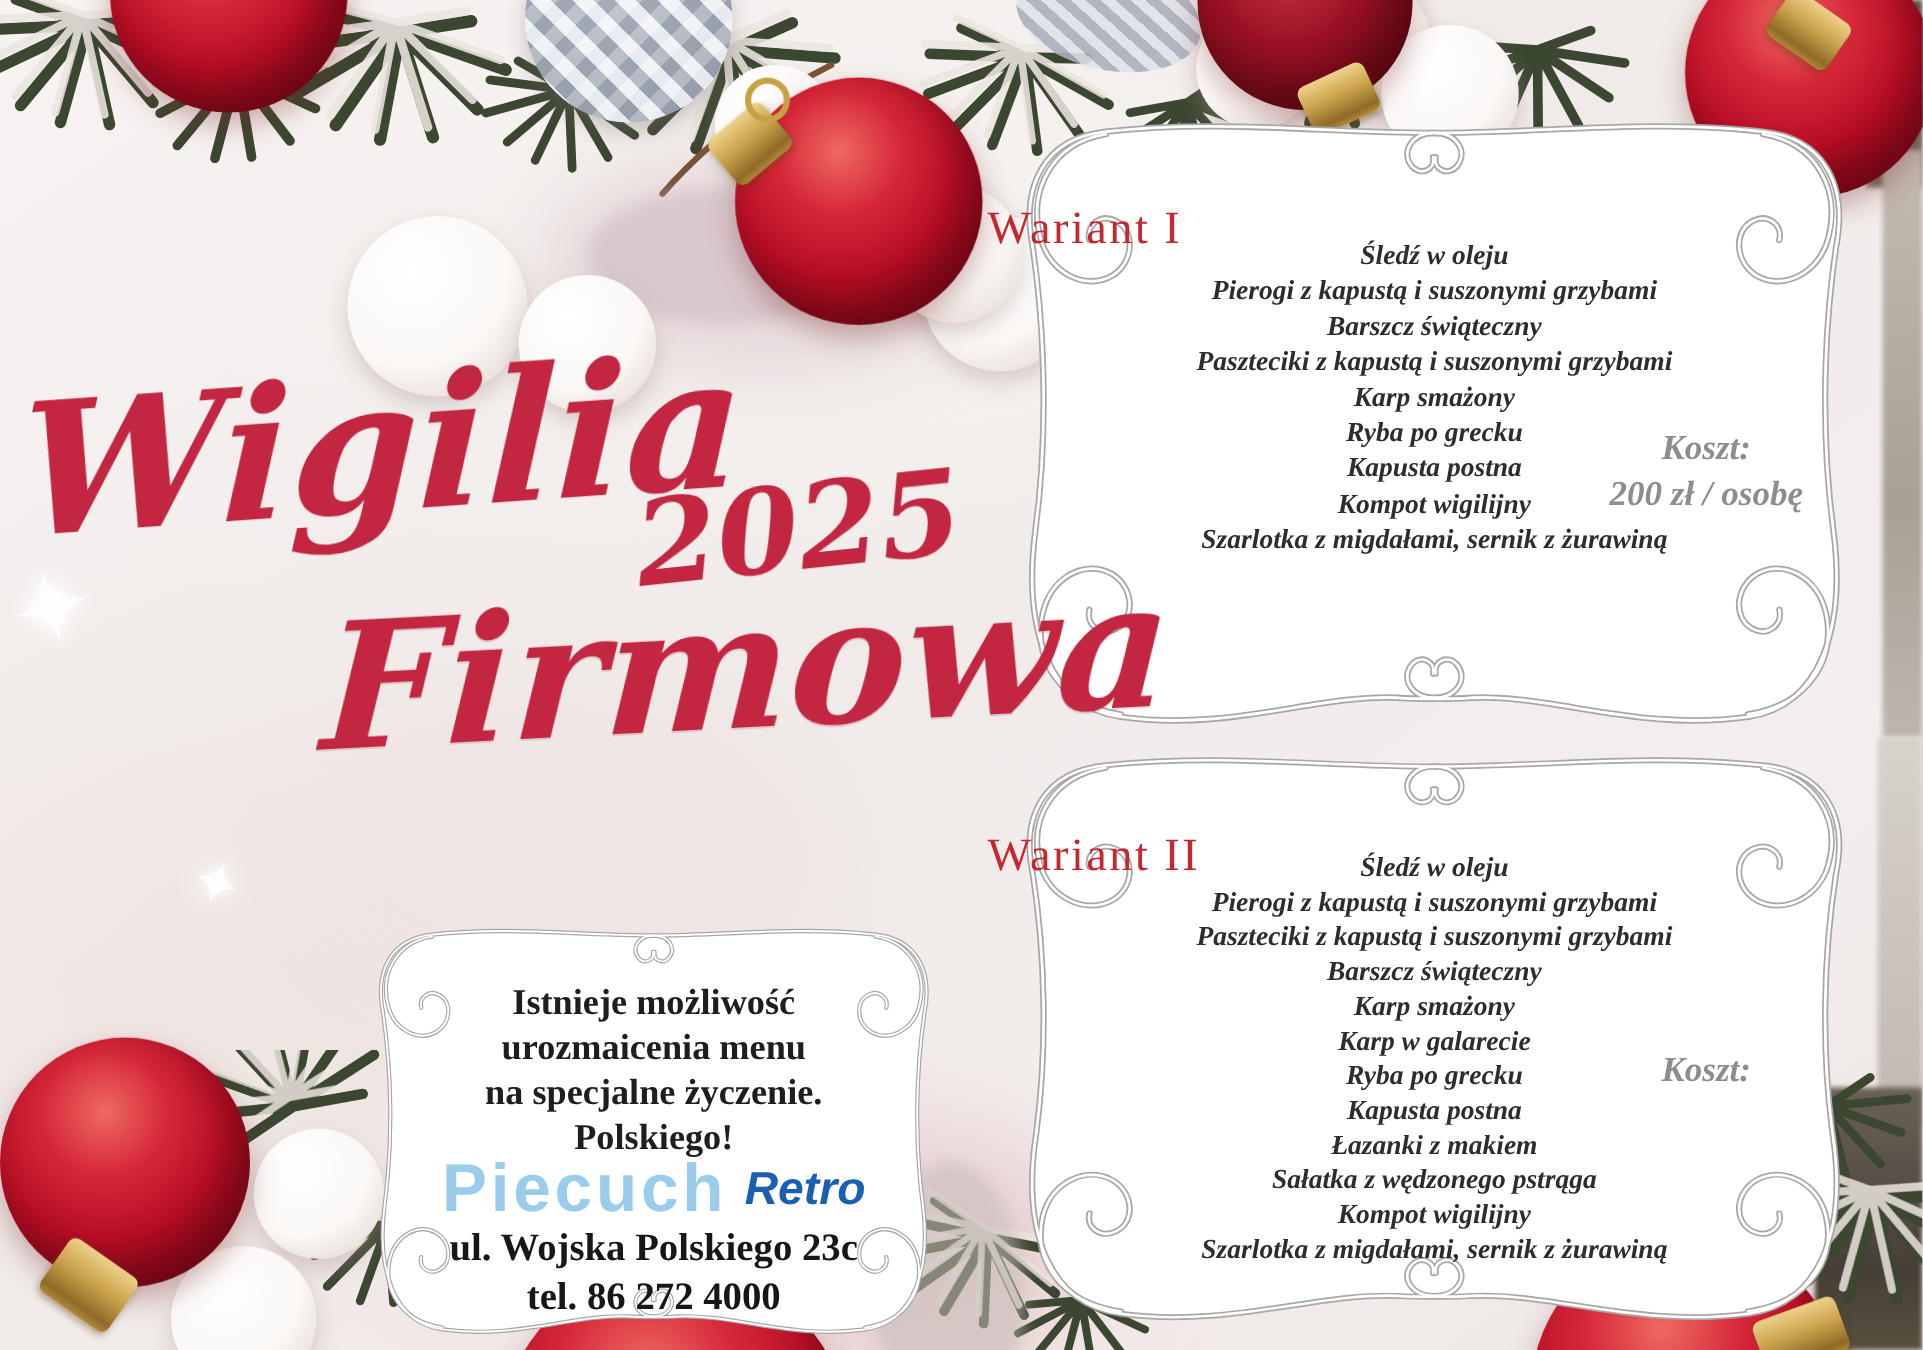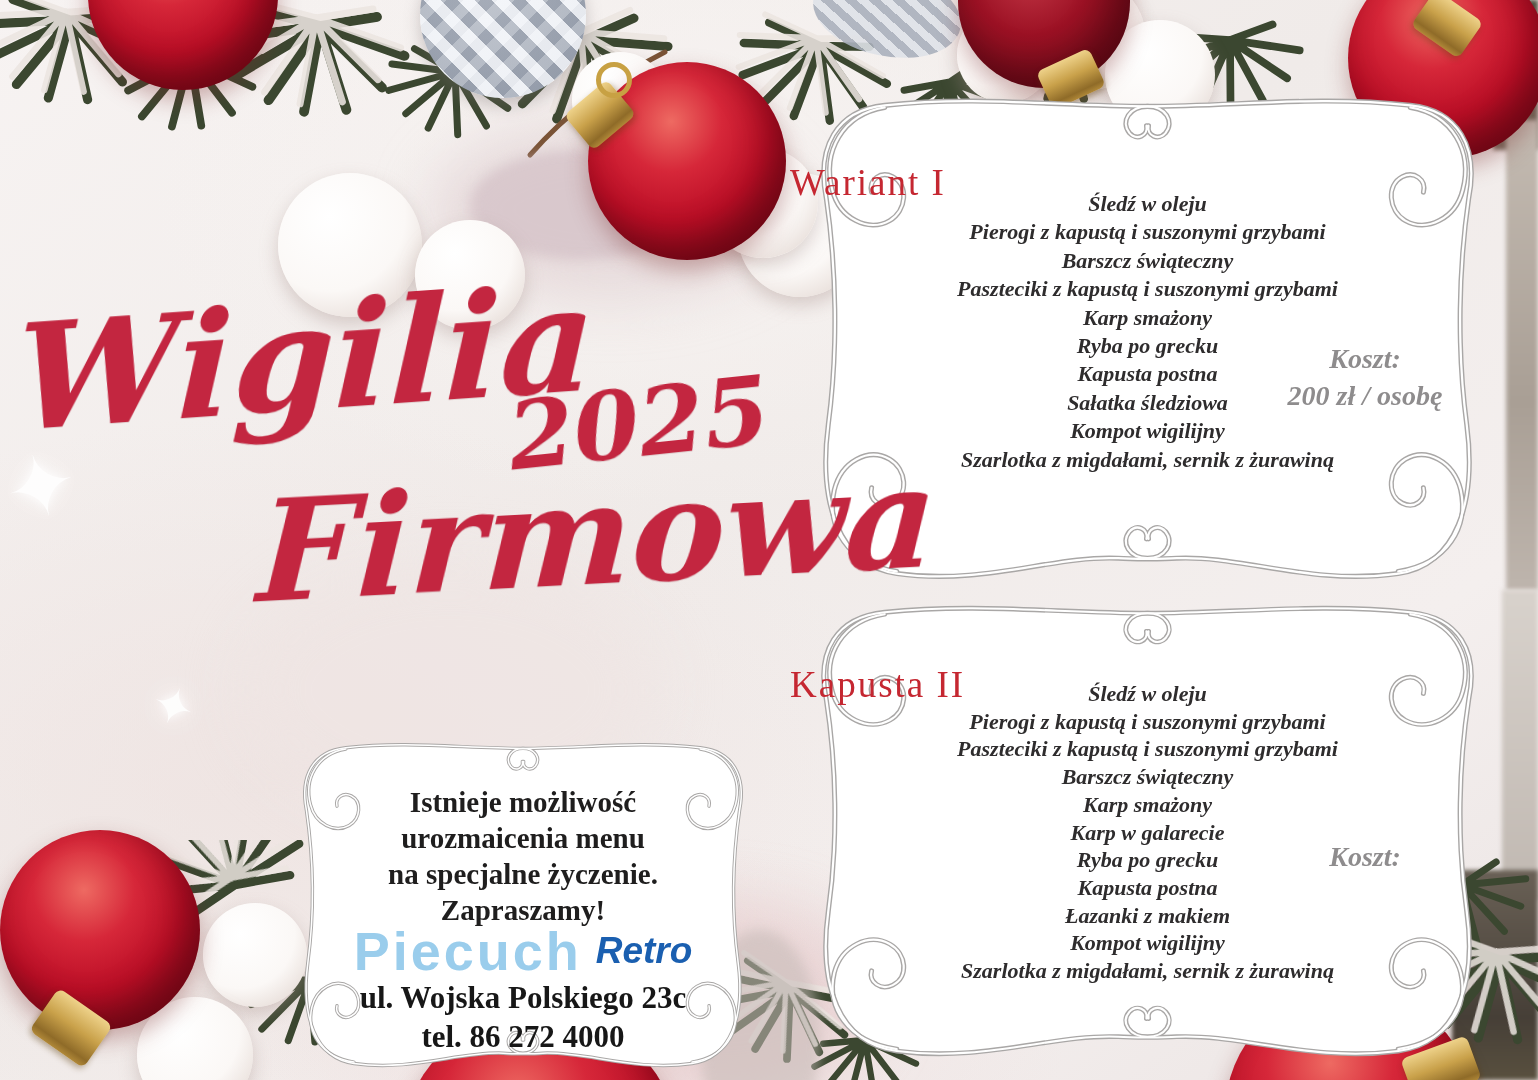--- a/index.html
+++ b/index.html
@@ -223,62 +223,62 @@
       </svg>
     <h2 class="pHeading">Wariant I</h2>
     <div class="pItems">
       <div class="menuItem">Śledź w oleju</div>
       <div class="menuItem">Pierogi z kapustą i suszonymi grzybami</div>
       <div class="menuItem">Barszcz świąteczny</div>
       <div class="menuItem">Paszteciki z kapustą i suszonymi grzybami</div>
       <div class="menuItem">Karp smażony</div>
       <div class="menuItem">Ryba po grecku</div>
       <div class="menuItem">Kapusta postna</div>
-      <div class="menuItem">Sałatka śledziowa</div>
       <div class="menuItem">Kompot wigilijny</div>
       <div class="menuItem">Szarlotka z migdałami, sernik z żurawiną</div>
     </div>
     <div class="cost">
       <div>Koszt:</div>
       <div>200 zł / osobę</div>
     </div>
   </section>
 
   <section class="panel panel2">
     <svg class="frame" viewBox="0 0 710 500" preserveAspectRatio="none">
         <use href="#ornateFrame"></use>
       </svg>
-    <h2 class="pHeading">Kapusta II</h2>
+    <h2 class="pHeading">Wariant II</h2>
     <div class="pItems">
       <div class="menuItem">Śledź w oleju</div>
       <div class="menuItem">Pierogi z kapustą i suszonymi grzybami</div>
       <div class="menuItem">Paszteciki z kapustą i suszonymi grzybami</div>
       <div class="menuItem">Barszcz świąteczny</div>
       <div class="menuItem">Karp smażony</div>
       <div class="menuItem">Karp w galarecie</div>
       <div class="menuItem">Ryba po grecku</div>
       <div class="menuItem">Kapusta postna</div>
       <div class="menuItem">Łazanki z makiem</div>
+      <div class="menuItem">Sałatka z wędzonego pstrąga</div>
       <div class="menuItem">Kompot wigilijny</div>
       <div class="menuItem">Szarlotka z migdałami, sernik z żurawiną</div>
     </div>
     <div class="cost">
       <div>Koszt:</div>
     </div>
   </section>
 
   <section class="panel panelInfo">
     <svg class="frame" viewBox="0 0 710 500" preserveAspectRatio="none">
         <use href="#ornateFrame"></use>
       </svg>
     <div class="infoLines">
       <div class="infoLine">Istnieje możliwość</div>
       <div class="infoLine">urozmaicenia menu</div>
       <div class="infoLine">na specjalne życzenie.</div>
-      <div class="infoLine">Zapraszamy!</div>
+      <div class="infoLine">Polskiego!</div>
     </div>
     <div class="brandRow">
       <span class="brandPiecuch">Piecuch</span>
       <span class="brandRetro">Retro</span>
     </div>
     <div class="infoAddr">ul. Wojska Polskiego 23c</div>
     <div class="infoTel">tel. 86 272 4000</div>
   </section>
 
 </div>

